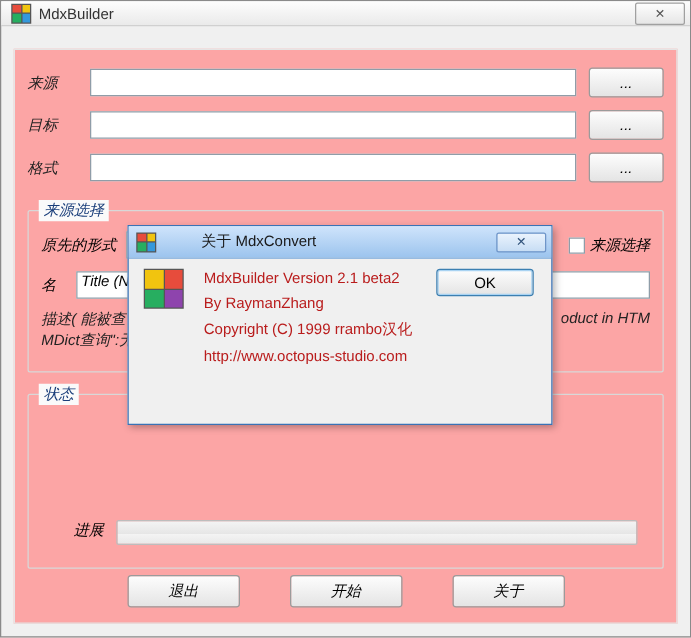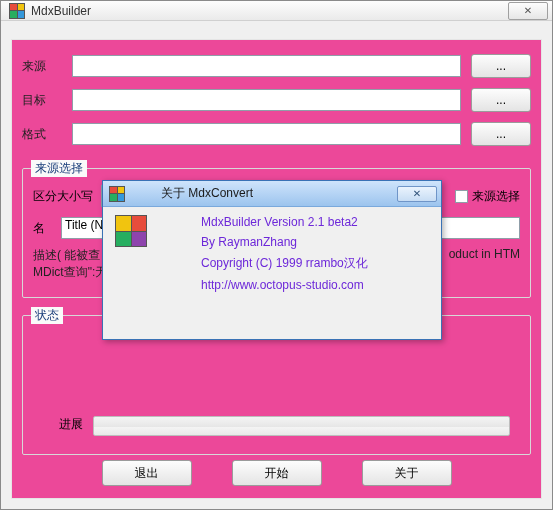--- a/index.html
+++ b/index.html
@@ -49,22 +49,23 @@
     border: 1px solid #a0a0a0;
     border-radius: 2px;
     background: linear-gradient(#fdfdfd,#e6e6e6);
     display: flex; align-items: center; justify-content: center;
     color: #555; font-size: 10px;
     cursor: default;
   }
   .client {
     position: absolute;
     left: 10px; right: 10px; top: 38px; bottom: 10px;
-    background: #ec4899;
+    background: #fca5a5;
     border: 1px solid #e5e5e5;
+    font-style: italic;
   }
   .row {
     display: flex;
     align-items: center;
     position: absolute;
     left: 10px; right: 10px;
     height: 24px;
   }
   .lbl { width: 50px; color: #222; }
   .txt {
@@ -190,21 +191,21 @@
     grid-template-rows: 1fr 1fr;
     gap: 1px;
     background: #555;
     padding: 1px;
   }
   .dlg-icon .big span:nth-child(1){background:#f1c40f;}
   .dlg-icon .big span:nth-child(2){background:#e74c3c;}
   .dlg-icon .big span:nth-child(3){background:#27ae60;}
   .dlg-icon .big span:nth-child(4){background:#8e44ad;}
   .dlg-lines { flex: 1; }
-  .dlg-lines div { margin-bottom: 6px; color: #6d28d9; margin-left: 38px; }
+  .dlg-lines div { margin-bottom: 6px; color: #b91c1c; }
   .dlg-ok {
     position: absolute;
     top: 34px; right: 14px;
     width: 78px; height: 22px;
     border: 1px solid #3c7fb1;
     border-radius: 3px;
     background: linear-gradient(#fdfdfd,#e4e4e4);
     display: flex; align-items: center; justify-content: center;
     box-shadow: 0 0 0 1px #a9d3f2 inset;
     cursor: default;
@@ -242,21 +243,21 @@
     <div class="row" style="top:82px">
       <div class="lbl">格式</div>
       <div class="txt"></div>
       <div class="browse">...</div>
     </div>
 
     <div class="groupbox gb-source">
       <div class="legend">来源选择</div>
 
       <div class="inner-row" style="top:16px">
-        <div style="width:68px">区分大小写</div>
+        <div style="width:68px">原先的形式</div>
         <div class="combo" style="width:100px">
           <span>MDict(Html)</span>
         </div>
         <div style="width:34px">编码</div>
         <div class="combo" style="width:80px">
           <span>GBK</span>
         </div>
         <div style="flex:1"></div>
         <div class="check"></div>
         <div>来源选择</div>
@@ -314,13 +315,14 @@
           <span></span>
         </div>
     </div>
     <div class="dlg-lines">
       <div>MdxBuilder Version 2.1 beta2</div>
       <div>By RaymanZhang</div>
       <div>Copyright (C) 1999  rrambo汉化</div>
       <div>http://www.octopus-studio.com</div>
     </div>
   </div>
+  <div class="dlg-ok">OK</div>
 </div>
 
 </body></html>

